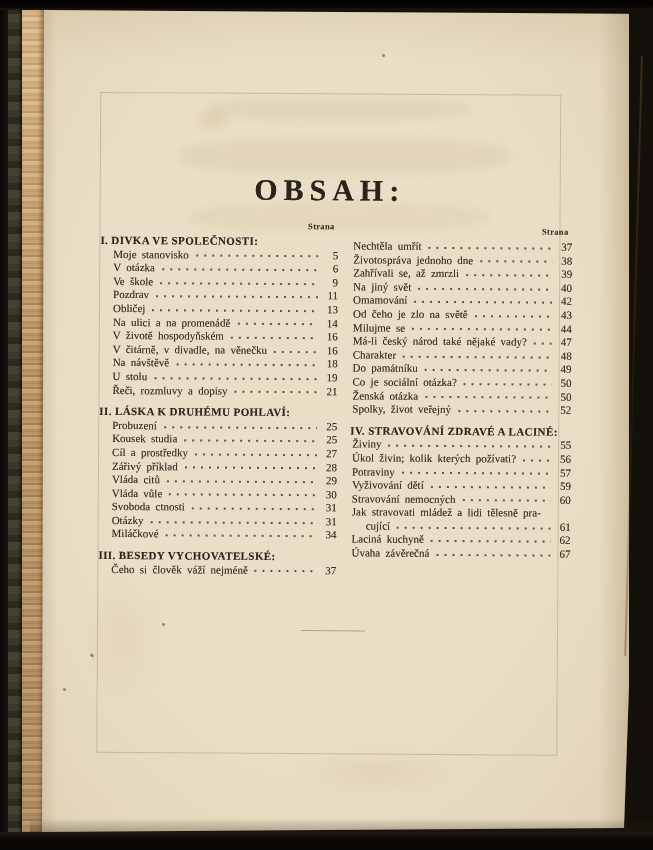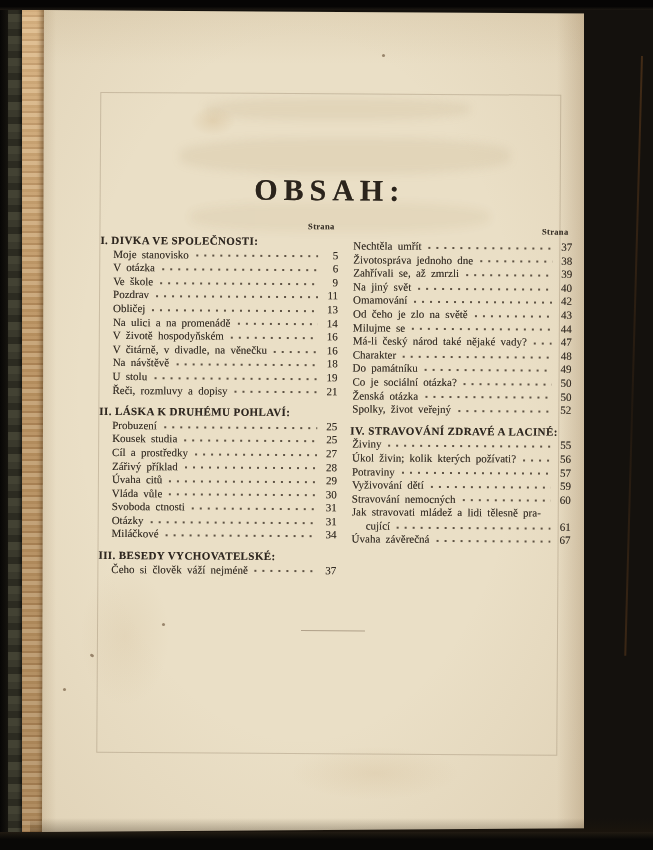--- a/index.html
+++ b/index.html
@@ -40,21 +40,21 @@
     background: linear-gradient(180deg, #211b12, #090806 40%);
     z-index: 6;
   }
   .edge-bottom-shadow {
     position: absolute; left: 30px; top: 818px; width: 623px; height: 16px;
     background: linear-gradient(180deg, rgba(70,50,25,0) 0%, rgba(40,28,12,.35) 100%);
     z-index: 5;
   }
   
   .page {
-    position: absolute; left: 40px; top: 6px; width: 544px; height: 830px;
+    position: absolute; left: 40px; top: 6px; width: 589px; height: 830px;
     background:
       linear-gradient(180deg, rgba(170,140,95,.14), rgba(170,140,95,0) 7%),
       linear-gradient(90deg, rgba(130,95,55,.18), rgba(130,95,55,0) 3%),
       linear-gradient(270deg, rgba(120,85,45,.22), rgba(120,85,45,0) 5%),
       radial-gradient(ellipse at 48% 46%, rgba(0,0,0,0) 55%, rgba(150,115,70,.12) 100%),
       #eadfc6;
     clip-path: polygon(4px 4px, 607px 8px, 612px 30px, 584px 822px, 2px 826px);
   }
   .crease-right {
     position: absolute; left: 601px; top: 50px; width: 2px; height: 600px;
@@ -223,21 +223,21 @@
               <span class="toc-label">Cíl a prostředky</span>
               <span class="leader"></span>
               <span class="pagenum">27</span>
             </div>
             <div class="toc-row">
               <span class="toc-label">Zářivý příklad</span>
               <span class="leader"></span>
               <span class="pagenum">28</span>
             </div>
             <div class="toc-row">
-              <span class="toc-label">Úvaha citů</span>
+              <span class="toc-label">Vláda citů</span>
               <span class="leader"></span>
               <span class="pagenum">29</span>
             </div>
             <div class="toc-row">
               <span class="toc-label">Vláda vůle</span>
               <span class="leader"></span>
               <span class="pagenum">30</span>
             </div>
             <div class="toc-row">
               <span class="toc-label">Svoboda ctnosti</span>
@@ -363,20 +363,25 @@
             </div>
             <div class="toc-row">
               <span class="toc-label">Jak stravovati mládež a lidi tělesně pra-</span>
             </div>
             <div class="toc-row wrap-cont">
               <span class="toc-label">cující</span>
               <span class="leader"></span>
               <span class="pagenum">61</span>
             </div>
             <div class="toc-row">
+              <span class="toc-label">Laciná kuchyně</span>
+              <span class="leader"></span>
+              <span class="pagenum">62</span>
+            </div>
+            <div class="toc-row">
               <span class="toc-label">Úvaha závěrečná</span>
               <span class="leader"></span>
               <span class="pagenum">67</span>
             </div>
           </div>
         </div>
 
       <div class="divider"></div>
     </div>
   </div>

